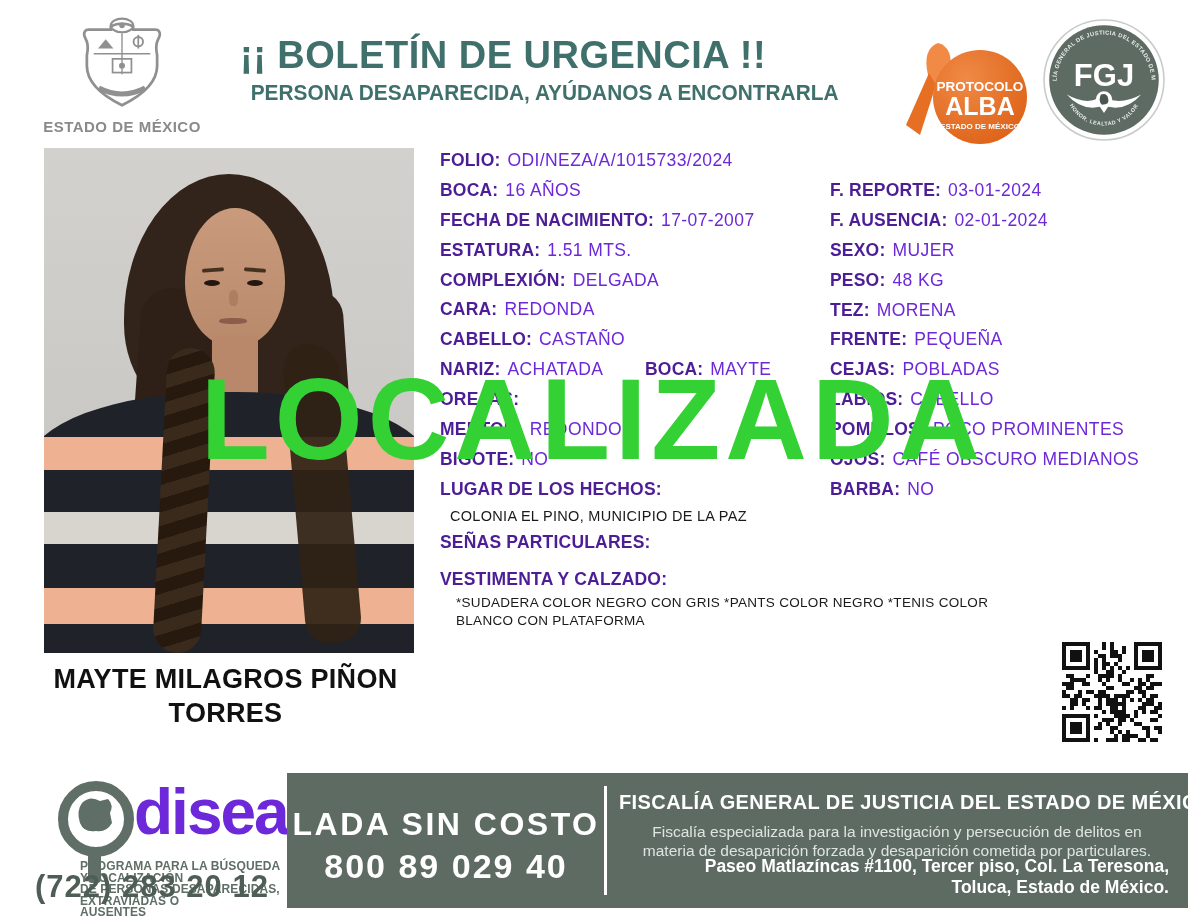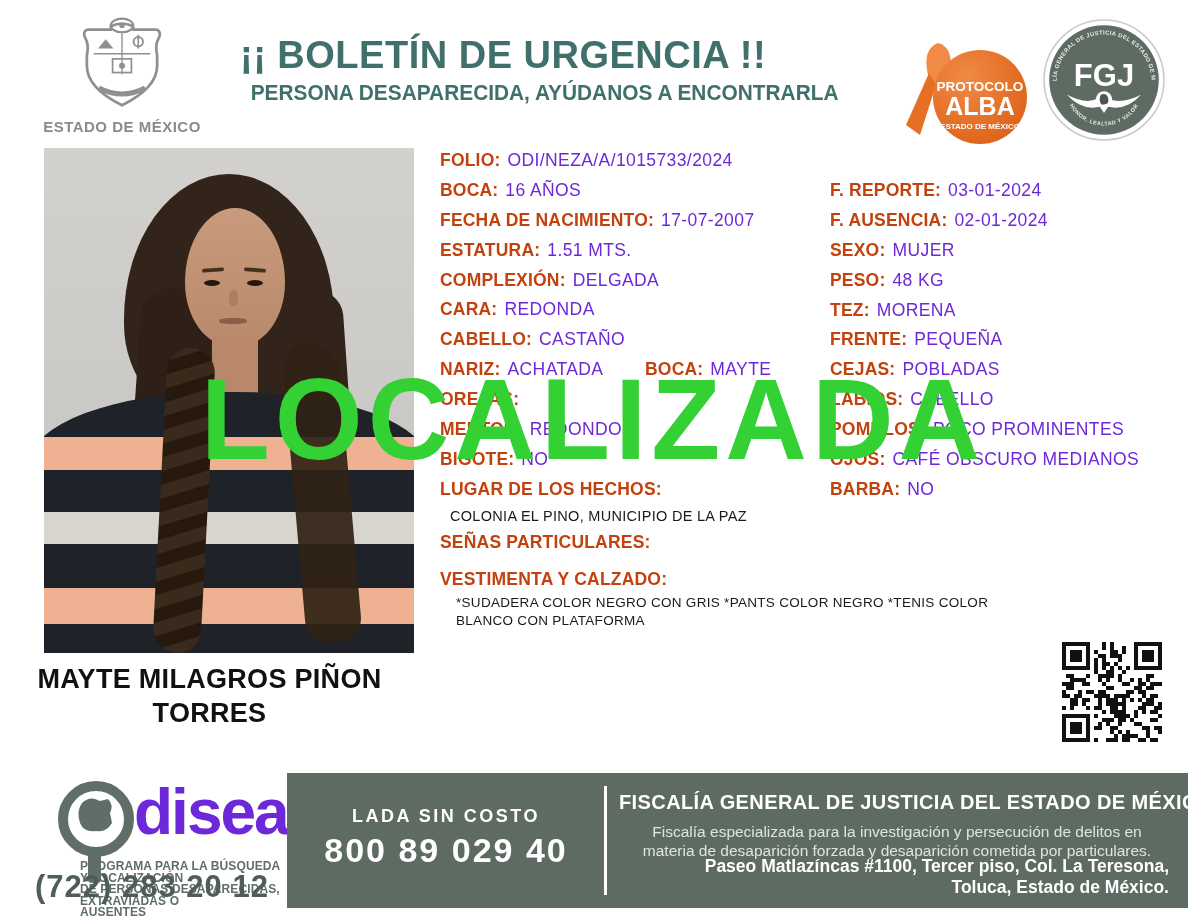--- a/index.html
+++ b/index.html
@@ -35,43 +35,43 @@
     background:linear-gradient(180deg,
       #20222a 0 45px, #eeb292 45px 78px, #20222a 78px 120px,
       #d8d5ce 120px 152px, #20222a 152px 196px, #eeb292 196px 232px, #20222a 232px 280px); }
   .braid { left:116px; top:200px; width:48px; height:305px; border-radius:24px;
     background:repeating-linear-gradient(160deg,#3a2a1c 0 13px,#27190e 13px 26px); transform:rotate(3deg); }
   .hair-front-r { left:250px; top:195px; width:56px; height:300px; background:#30221577; background:#302215; opacity:.92; border-radius:40% 60% 40% 40% / 10% 10% 8% 8%; transform:rotate(-5deg); }
   
   .fields-left  { position:absolute; left:440px; top:146px; width:625px; color:#1b1b1b; }
   .fields-right { position:absolute; left:830px; top:176px; width:350px; color:#1b1b1b; }
   .frow { position:relative; height:29.9px; line-height:29.9px; white-space:nowrap; font-size:17.5px; }
-  .flabel { font-weight:bold; color:#c2410c; margin-right:7px; letter-spacing:.2px; }
+  .flabel { font-weight:bold; color:#4c1d95; margin-right:7px; letter-spacing:.2px; }
   .fvalue { color:#6d28d9; letter-spacing:.4px; }
   .fpair2 { position:absolute; left:205px; top:0; }
   .fsub { font-size:14.5px; line-height:23px; padding-left:10px; letter-spacing:.3px; color:#1a1a1a; white-space:nowrap; }
   .fsub.small { font-size:13.5px; line-height:17.5px; padding-left:16px; width:600px; white-space:normal; }
   .gap6 { margin-top:7px; }
   
   .watermark { position:absolute; left:128px; top:352px; width:930px; height:135px; z-index:6;
     text-align:center; font-size:113px; line-height:135px; font-weight:bold; letter-spacing:5px;
     color:#33d133; transform:scaleY(1.02); }
   
-  .person-name { position:absolute; left:12px; top:662px; width:395px; text-align:center;
+  .person-name { position:absolute; left:28px; top:662px; width:395px; text-align:center;
     font-size:27px; line-height:34px; font-weight:bold; color:#111; letter-spacing:.3px; }
   .qr { position:absolute; left:1062px; top:642px; width:100px; height:100px; }
   
   .odisea { position:absolute; left:18px; top:773px; width:268px; height:135px; }
   .odisea-word { position:absolute; left:116px; top:2px; font-size:64px; font-weight:bold; color:#6d28d9; letter-spacing:-2px;text-align:right; }
   .odisea-glass { position:absolute; left:26px; top:4px; }
   .odisea-tag { position:absolute; left:62px; top:88px; width:210px; font-size:12px; line-height:11.5px; font-weight:bold; color:#5f6e67; letter-spacing:.1px; }
   .odisea-phone { position:absolute; left:0; top:96px; width:268px; text-align:center; font-size:31px; font-weight:bold; color:#4e5d55; letter-spacing:1px; }
   .band { position:absolute; left:287px; top:773px; width:901px; height:135px; background:#5d6b63; color:#fff; }
   .lada { position:absolute; left:0; top:0; width:318px; height:135px; text-align:center; }
-  .lada-label { margin-top:33px; font-size:18px; font-weight:bold; letter-spacing:2.5px; white-space:nowrap; }
+  .lada-label { margin-top:33px; font-size:32px; font-weight:bold; letter-spacing:2.5px; white-space:nowrap; }
   .lada-number { margin-top:4px; font-size:34px; font-weight:bold; letter-spacing:2px; white-space:nowrap; }
   .band-divider { position:absolute; left:317px; top:13px; width:3px; height:109px; background:#ffffff; }
   .fisc { position:absolute; left:332px; top:0; width:556px; height:135px; }
   .fisc-title { margin-top:18px; text-align:center; font-size:20px; font-weight:bold; letter-spacing:.4px; white-space:nowrap; }
   .fisc-desc { margin:8px auto 8px; width:520px; text-align:center; font-size:15.5px; line-height:19px; color:#dfe4e0; }
   .fisc-addr { position:absolute; right:6px; bottom:10px; text-align:right; font-size:17.5px; line-height:21px; font-weight:bold; }
 </style>
 </head>
 <body>
 

